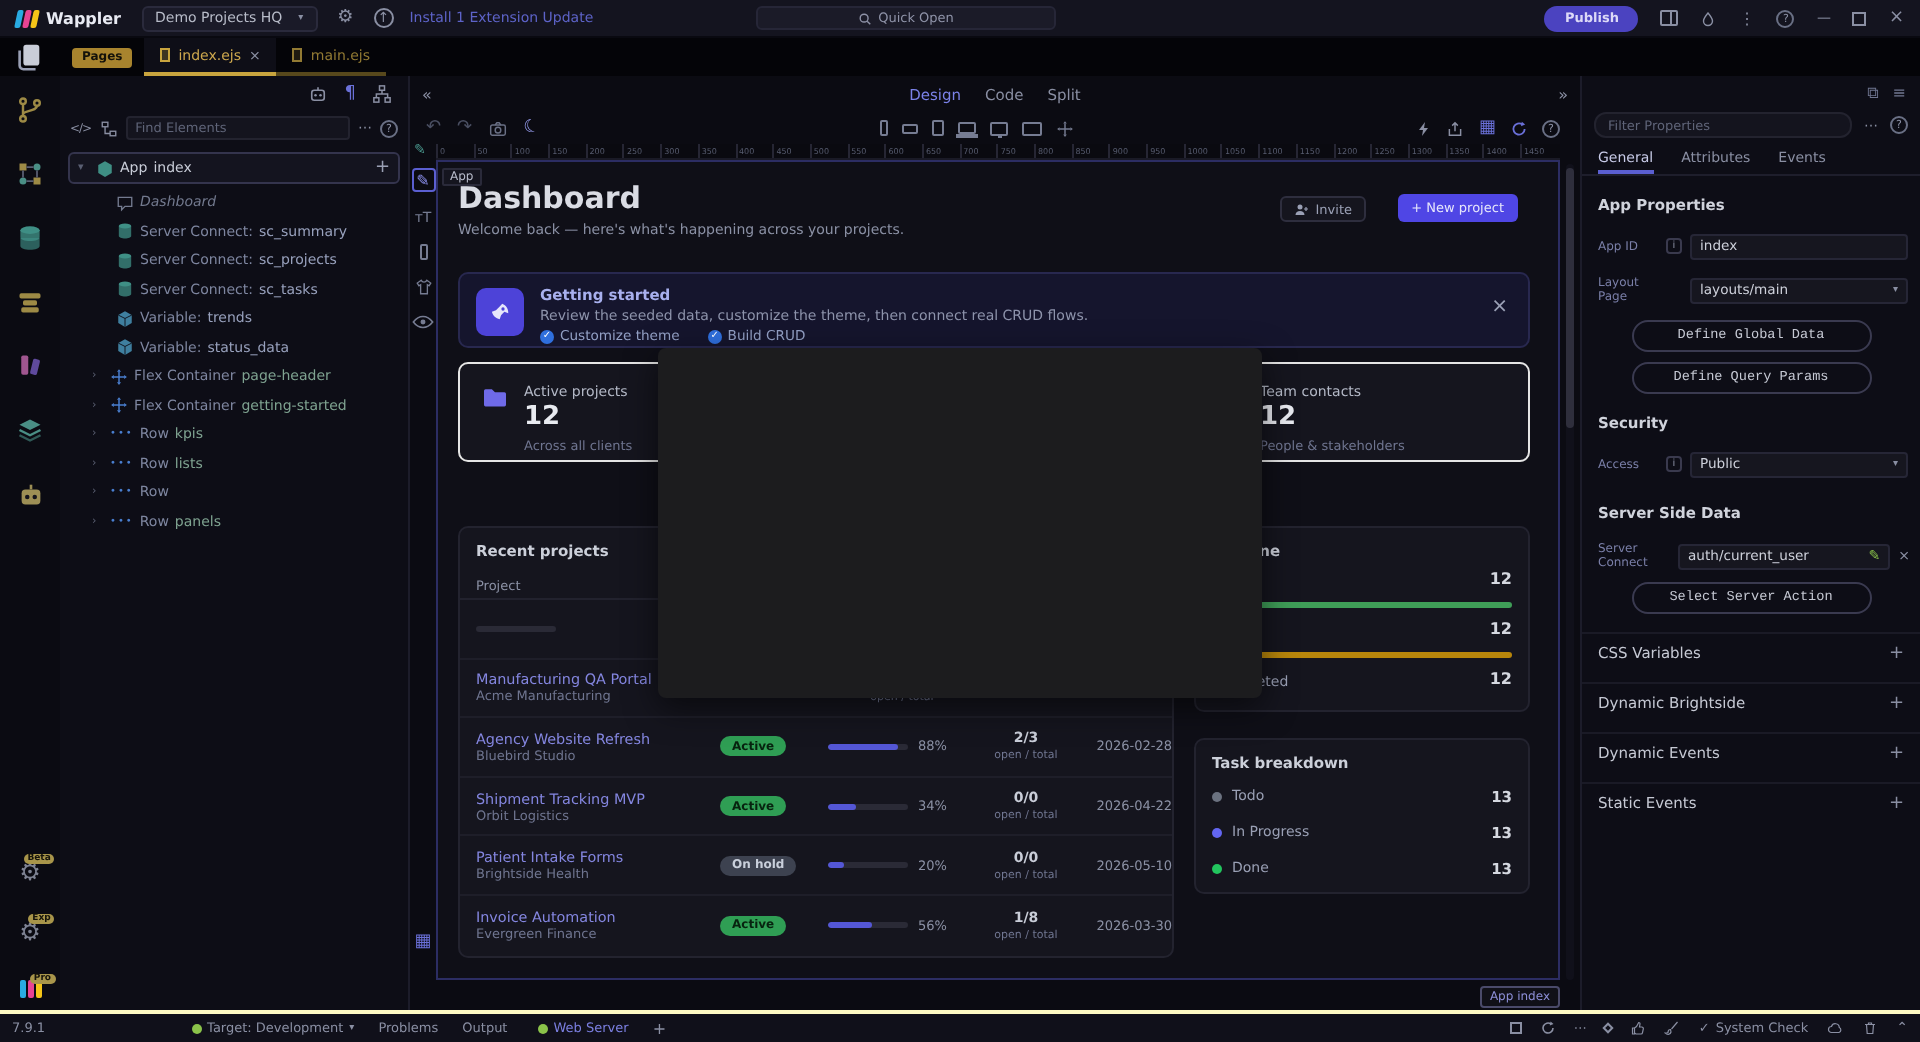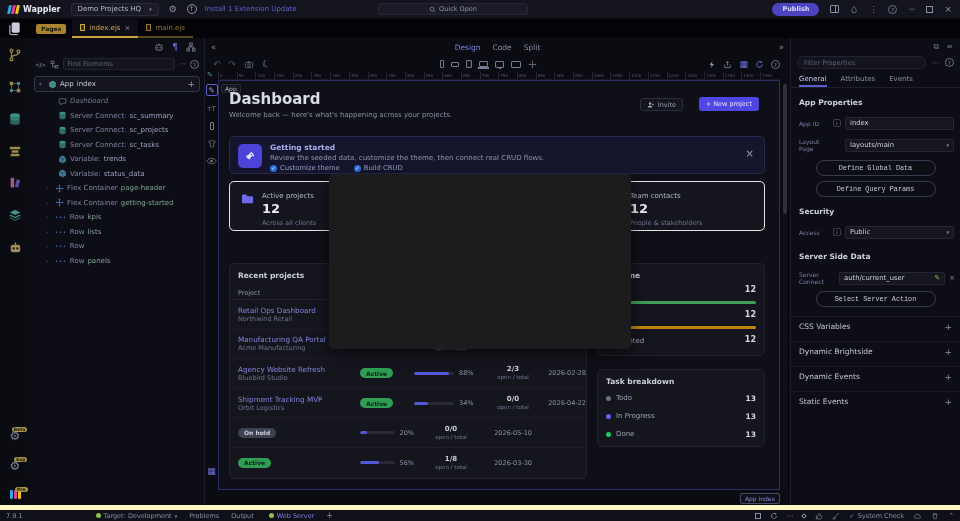--- a/index.html
+++ b/index.html
@@ -154,21 +154,21 @@
 .fin{flex:1;height:13px;background:#16161f;border:1px solid #262636;border-radius:2px;color:#ced1db;font-size:6.8px;padding:0 4px;outline:none;margin-right:6px;font-family:inherit}
 .fsel{flex:1;height:13px;background:#16161f;border:1px solid #262636;border-radius:2px;color:#ced1db;font-size:6.8px;padding:0 4px;margin-right:6px;display:flex;align-items:center}
 .fsel .cv{margin-left:auto;color:#8a8fa3;font-size:5px}
 .pbtn{position:absolute;left:50%;transform:translateX(-50%);width:120px;height:16px;border:1px solid #3a3a50;border-radius:8px;background:transparent;color:#c6c9d4;font-size:6.8px;display:flex;align-items:center;justify-content:center;font-family:Liberation Mono, monospace}
 .colrow{position:absolute;left:0;right:0;height:20px;display:flex;align-items:center;padding:0 8px;border-top:1px solid #1a1a26}
 .colrow .t{font-size:7.5px;font-weight:normal;color:#c6c9d4}
 .colrow .p{margin-left:auto;color:#8a8fa3;font-size:9px}
 .pencil{color:#8bc34a;font-size:7px}
 .xclear{color:#8a8fa3;font-size:7px;margin:0 5px 0 4px}
 
-#statusbar{position:absolute;bottom:0;left:0;right:0;height:16px;background:#10101a;border-top:5px solid #fef9c3;display:flex;align-items:center;font-size:6.5px;color:#8a8fa3;padding:0 6px;z-index:30}
+#statusbar{position:absolute;bottom:0;left:0;right:0;height:16px;background:#10101a;border-top:2px solid #fef9c3;display:flex;align-items:center;font-size:6.5px;color:#8a8fa3;padding:0 6px;z-index:30}
 .sdot{width:5px;height:5px;border-radius:50%;background:#8bc34a;margin:0 3px}
 .sitem{margin-right:12px;display:flex;align-items:center}
 .sb-right{margin-left:auto;display:flex;align-items:center;gap:9px}
 .sb-sq{width:6px;height:6px;border:1px solid #8a8fa3}
 .sb-di{width:4px;height:4px;border:1px solid #8a8fa3;transform:rotate(45deg)}
 .websrv{color:#7b7fe0}
 </style>
 </head>
 <body>
 
@@ -583,21 +583,20 @@
       <span class="lb">Team contacts</span>
       <span class="val">12</span>
       <span class="cap">People &amp; stakeholders</span>
     </div>
 
     <div class="rp-card">
       <div class="rp-title">Recent projects</div>
       <div class="rp-head">Project</div>
       <div class="rp-rows">
         <div class="rrow">
-          <span><span class="nm">Retail Ops Dashboard</span><br><span class="cl">Northwind Retail</span></span>
 
           <span class="prog">
               <span class="trk">
                 <span class="fil" style="width: 0%; display: block;"></span>
               </span>
               <span class="pc"></span>
             </span>
           <span class="opn"><span class="v"></span><br><span class="c"></span></span>
           <span class="due"></span>
         </div>
@@ -631,31 +630,33 @@
           <span class="prog">
               <span class="trk">
                 <span class="fil" style="width: 34%; display: block;"></span>
               </span>
               <span class="pc">34%</span>
             </span>
           <span class="opn"><span class="v">0/0</span><br><span class="c">open / total</span></span>
           <span class="due">2026-04-22</span>
         </div>
         <div class="rrow">
+          <span><span class="nm">Patient Intake Forms</span><br><span class="cl">Brightside Health</span></span>
           <span class="badge h">On hold</span>
           <span class="prog">
               <span class="trk">
                 <span class="fil" style="width: 20%; display: block;"></span>
               </span>
               <span class="pc">20%</span>
             </span>
           <span class="opn"><span class="v">0/0</span><br><span class="c">open / total</span></span>
           <span class="due">2026-05-10</span>
         </div>
         <div class="rrow">
+          <span><span class="nm">Invoice Automation</span><br><span class="cl">Evergreen Finance</span></span>
           <span class="badge g">Active</span>
           <span class="prog">
               <span class="trk">
                 <span class="fil" style="width: 56%; display: block;"></span>
               </span>
               <span class="pc">56%</span>
             </span>
           <span class="opn"><span class="v">1/8</span><br><span class="c">open / total</span></span>
           <span class="due">2026-03-30</span>
         </div>

